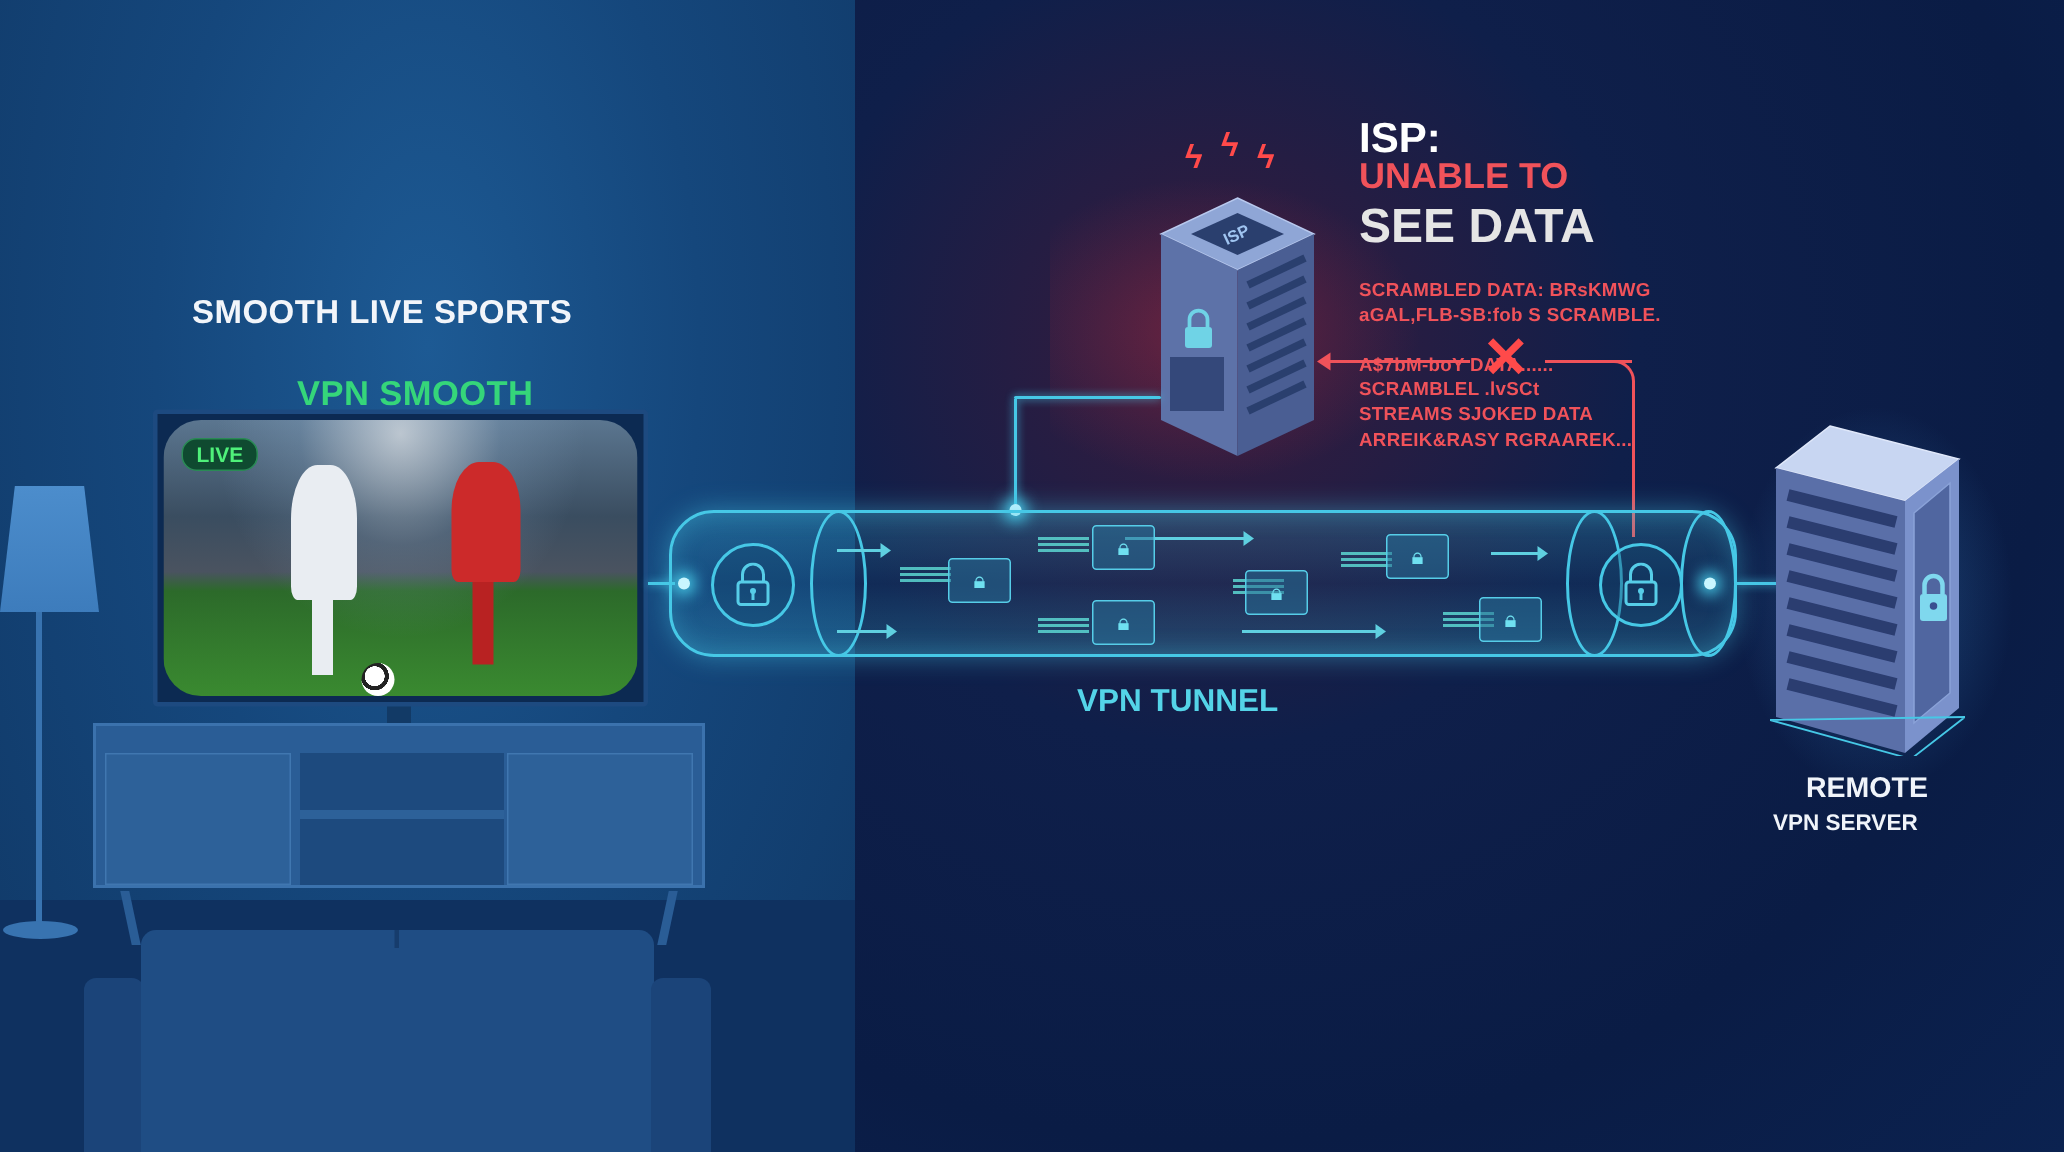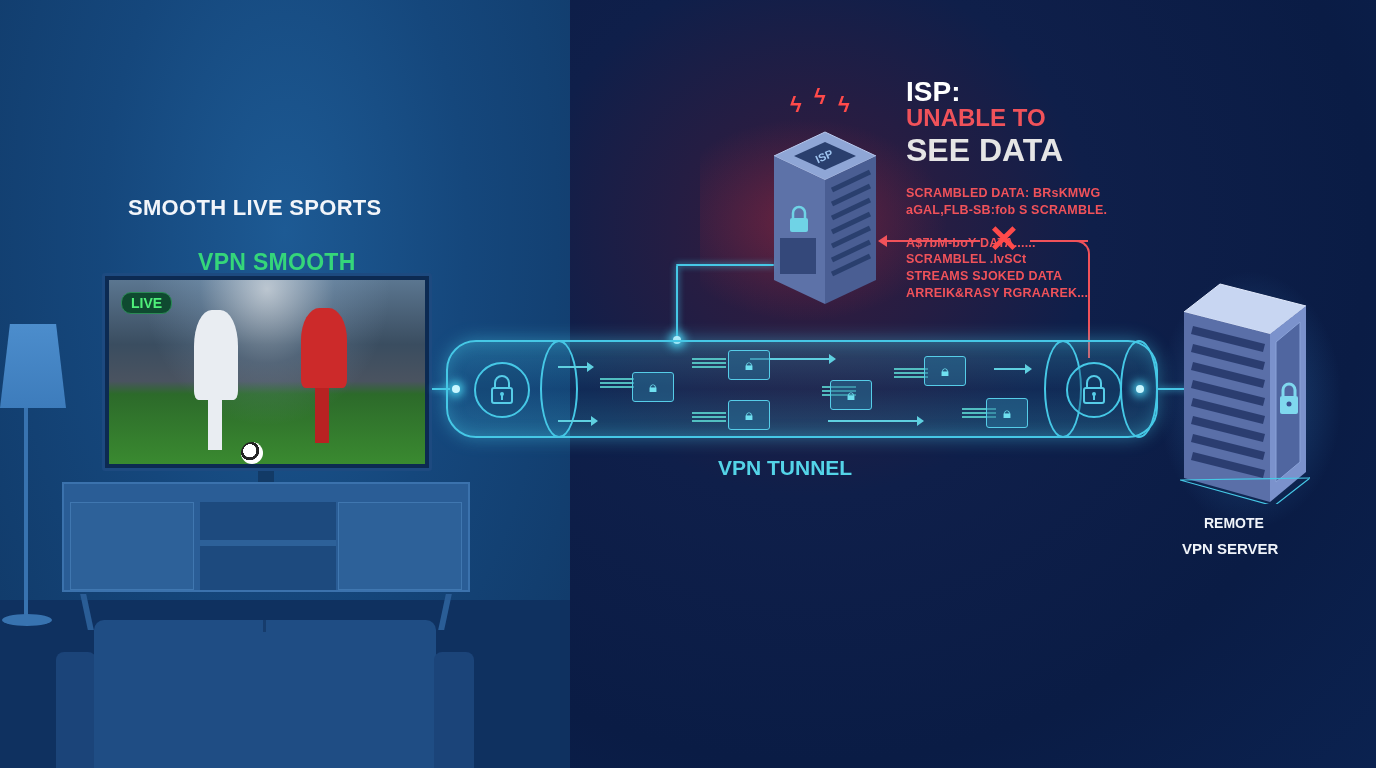--- a/index.html
+++ b/index.html
@@ -30,20 +30,21 @@
   .tv {
     position: absolute; left: 102px; top: 273px; width: 330px; height: 198px;
     background: #0c2a52; border: 3px solid #1d4a80; border-radius: 3px;
   }
   .tv-screen {
     position: absolute; left: 4px; top: 4px; right: 4px; bottom: 4px;
     background:
       radial-gradient(ellipse at 50% 5%, rgba(255,255,255,0.6) 0%, rgba(160,190,220,0.2) 30%, transparent 55%),
       linear-gradient(180deg, #5b7690 0%, #3a4d60 35%, #4a5360 55%, #2c6a2a 62%, #3a8a30 100%);
     overflow: hidden;
+    border-radius: 25px;
   }
   .player { position: absolute; border-radius: 40% 40% 10% 10%; }
   .player.white { left: 85px; top: 30px; width: 44px; height: 90px; background: #e9edf2; }
   .player.white .legs { position:absolute; left:14px; top:90px; width:14px; height:50px; background:#e9edf2; }
   .player.red { left: 192px; top: 28px; width: 46px; height: 80px; background: #cc2a2a; }
   .player.red .legs { position:absolute; left:14px; top:80px; width:14px; height:55px; background:#b82222; }
   .ball {
     position: absolute; left: 132px; top: 162px; width: 22px; height: 22px; border-radius: 50%;
     background: radial-gradient(circle at 40% 40%, #fff 0 35%, #222 36% 50%, #fff 51%);
   }
@@ -122,21 +123,21 @@
   .red-arrow::before {
     content: ""; position: absolute; left: -8px; top: -5px;
     border-right: 9px solid #f0525a; border-top: 6px solid transparent; border-bottom: 6px solid transparent;
   }
   .red-arrow2 { position: absolute; left: 1030px; top: 240px; width: 58px; height: 2px; background: #f0525a; }
   .red-curve { position: absolute; left: 1060px; top: 240px; width: 30px; height: 118px; border-right: 2px solid #f0525a; border-top: 2px solid #f0525a; border-radius: 0 14px 0 0; }
   #red-x { position: absolute; left: 988px; top: 220px; color: #ff4a4a; font-size: 38px; font-weight: bold; line-height: 1; }
   
   .server-glow { position: absolute; left: 1150px; top: 260px; width: 200px; height: 280px;
     background: radial-gradient(ellipse at 50% 50%, rgba(70,160,230,0.35) 0%, transparent 65%); }
-  #remote-1 { position: absolute; left: 1204px; top: 515px; color: #f0f4fa; font-size: 14px; font-weight: bold; }
+  #remote-1 { position: absolute; left: 1204px; top: 515px; color: #f0f4fa; font-size: 19px; font-weight: bold; }
   #remote-2 { position: absolute; left: 1182px; top: 540px; color: #f0f4fa; font-size: 15px; font-weight: bold; }
 </style>
 </head>
 <body>
 
 <div class="left-room"></div>
 <div class="right-bg"></div>
 <div class="floor"></div>
 
 <div class="lamp-shade"></div>

